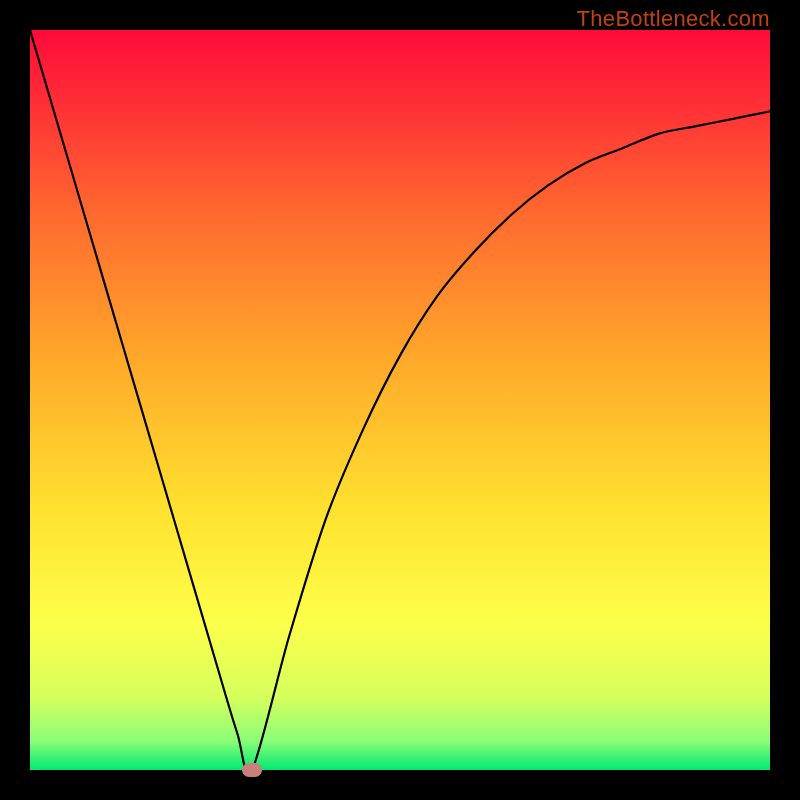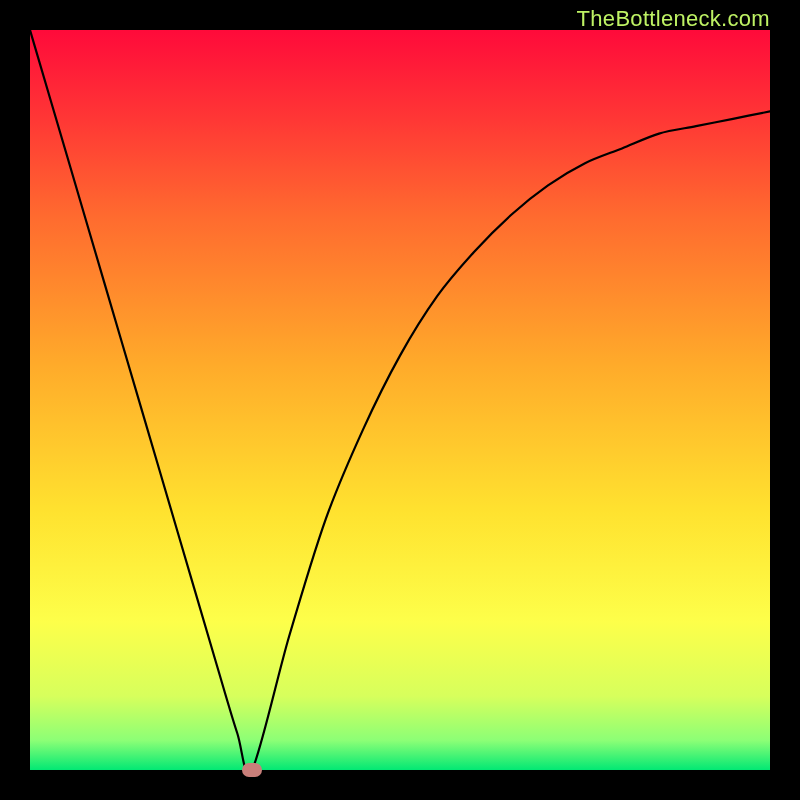--- a/index.html
+++ b/index.html
@@ -17,21 +17,21 @@
     top: 30px;
     width: 740px;
     height: 740px;
     box-sizing: border-box;
   }
   .watermark {
     position: absolute;
     top: 6px;
     right: 30px;
     font-size: 22px;
-    color: #bef264;
+    color: #c2410c;
     font-weight: 500;
     letter-spacing: 0.3px;
   }
   svg { display: block; }
   .marker {
     position: absolute;
     width: 20px;
     height: 14px;
     border-radius: 7px;
     background: #c97f7a;

